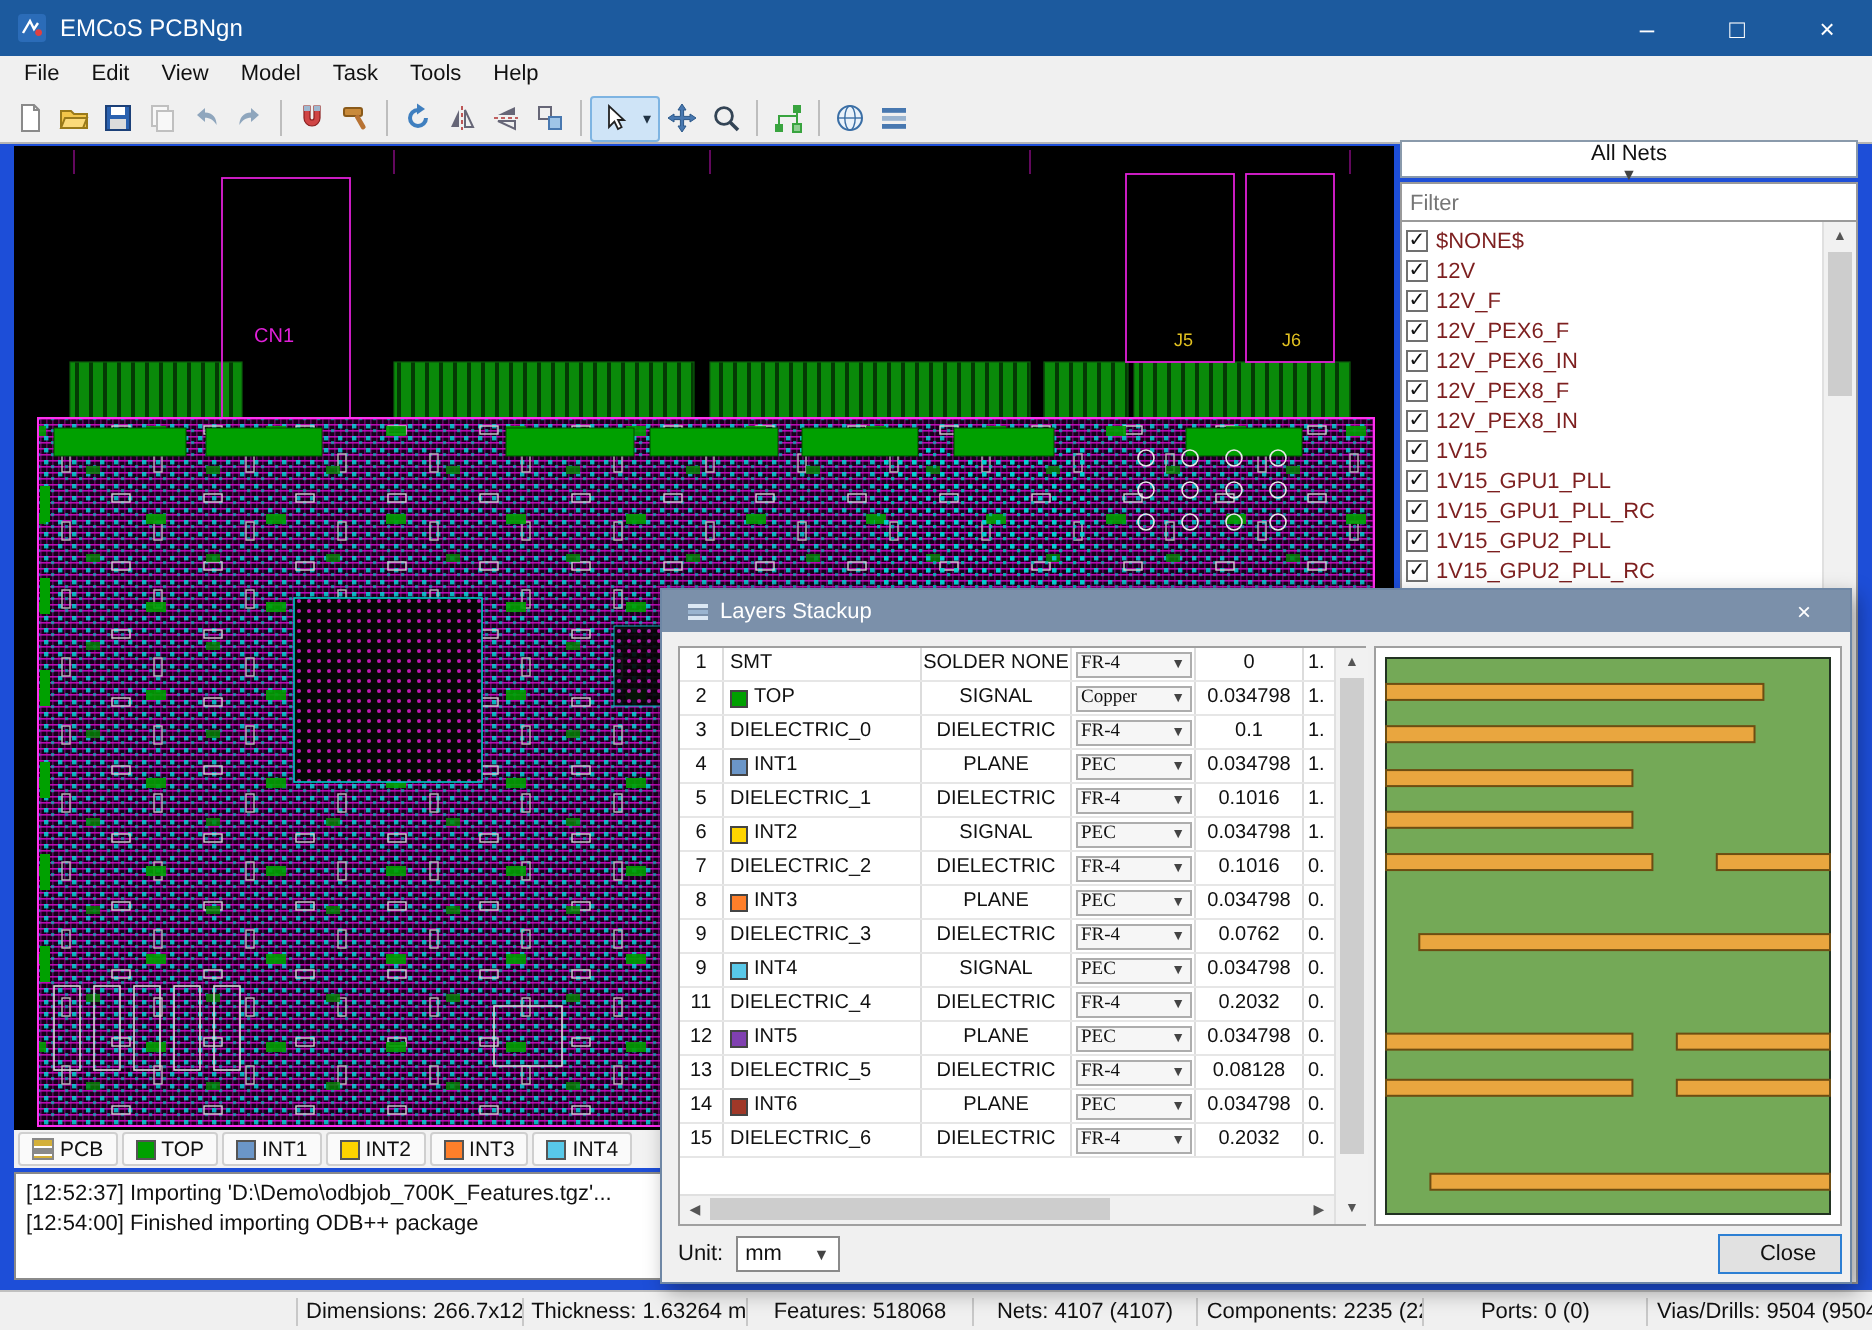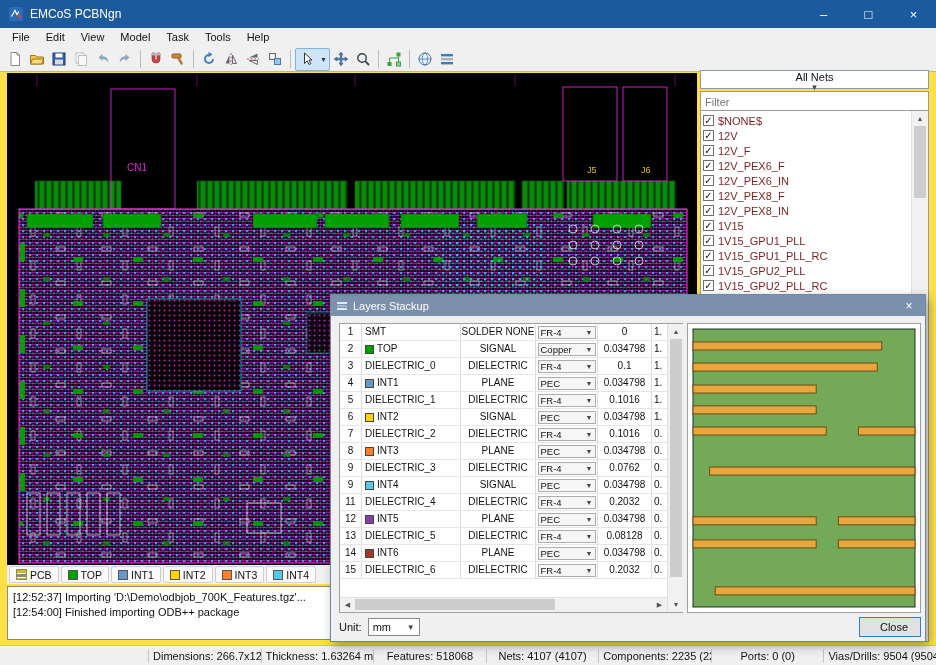--- a/index.html
+++ b/index.html
@@ -1,16 +1,16 @@
 <!DOCTYPE html>
 <html><head>
 <meta charset="utf-8">
 <style>
   html,body{margin:0;padding:0;background:#555;}
-  .app{position:relative;width:936px;height:665px;background:#fde047;overflow:hidden;
+  .app{position:relative;width:936px;height:665px;background:#1d4ed8;overflow:hidden;
        font-family:"Liberation Sans",sans-serif;font-size:11px;color:#111;}
   
   .titlebar{position:absolute;left:0;top:0;width:936px;height:28px;background:#1c5a9e;
             display:flex;align-items:center;color:#fff;}
   .app-ico{width:16px;height:16px;margin:0 6px 0 8px;display:flex;align-items:center;}
   .title-text{font-size:12px;}
   .winbtns{margin-left:auto;display:flex;height:28px;}
   .wbtn{width:45px;height:28px;display:flex;align-items:center;justify-content:center;font-size:13px;}
   
   .menubar{position:absolute;left:0;top:28px;width:936px;height:19px;background:#f0f0f0;
@@ -58,21 +58,21 @@
   .sb-thumb{position:absolute;left:2px;width:12px;background:#cdcdcd;}
   
   .statusbar{position:absolute;left:0;top:645px;width:936px;height:20px;background:#f0f0f0;
              border-top:1px solid #c0c0c0;display:flex;align-items:center;box-sizing:border-box;}
   .status-spacer{width:148px;flex:none;}
   .status-seg{flex:1;text-align:center;border-left:1px solid #c8c8c8;height:14px;line-height:14px;
               white-space:nowrap;padding:0 4px;overflow:hidden;}
   
   .dialog{position:absolute;left:330px;top:294px;width:596px;height:348px;background:#f0f0f0;
           border:1px solid #6e87a5;box-shadow:3px 4px 10px rgba(0,0,0,.35);z-index:10;box-sizing:border-box;}
-  .dtitle{height:21px;background:#7b90aa;color:#fff;display:flex;align-items:center;padding:0 5px;}
+  .dtitle{height:21px;background:#7b90aa;color:#fff;display:flex;align-items:center;padding:0 12px;}
   .dtitle-ico{width:12px;height:12px;margin-right:5px;display:flex;}
   .dtitle-text{flex:1;}
   .dclose{width:22px;text-align:center;font-size:12px;}
   .twrap{position:absolute;left:8px;top:28px;width:344px;height:290px;background:#fff;
          border:1px solid #a0a0a0;box-sizing:border-box;display:flex;}
   .tmain{width:327px;display:flex;flex-direction:column;overflow:hidden;flex:none;}
   .thead{display:flex;height:19px;line-height:19px;background:#fbfbfb;border-bottom:1px solid #c9c9c9;
          font-size:10px;flex:none;}
   .trows{flex:1;overflow:hidden;}
   .trow{display:flex;height:16px;line-height:16px;border-bottom:1px solid #e6e6e6;font-size:10px;}
@@ -80,21 +80,21 @@
   .th{text-align:center;color:#333;}
   .c-num{width:22px;text-align:center;}
   .c-name{width:99px;display:flex;align-items:center;gap:3px;padding-left:3px;}
   .c-type{width:75px;text-align:center;}
   .c-mat{width:62px;display:flex;align-items:center;}
   .c-th{width:54px;text-align:center;}
   .c-el{width:15px;padding-left:2px;border-right:none;}
   .lsq{width:9px;height:9px;border:1px solid #444;box-sizing:border-box;flex:none;}
   .mat-combo{display:flex;align-items:center;justify-content:space-between;width:58px;height:13px;
              margin:0 auto;border:1px solid #adadad;background:#f6f6f6;padding:0 2px;font-size:9.5px;
-             box-sizing:border-box;line-height:11px;}
+             box-sizing:border-box;line-height:11px;font-family:Liberation Serif, serif;}
   .mc-ar{font-size:7px;color:#444;}
   .hscroll{height:14px;background:#f1f1f1;border-top:1px solid #e0e0e0;display:flex;align-items:center;flex:none;}
   .hs-btn{width:15px;font-size:7px;color:#555;text-align:center;flex:none;}
   .hs-track{flex:1;position:relative;height:100%;}
   .hs-thumb{position:absolute;top:1px;height:11px;background:#cdcdcd;}
   .preview{position:absolute;left:356px;top:28px;width:234px;height:290px;background:#fff;
            border:1px solid #a0a0a0;box-sizing:border-box;}
   .unitrow{position:absolute;left:8px;top:322px;height:20px;display:flex;align-items:center;gap:6px;}
   .ucombo{width:52px;height:18px;background:#fff;border:1px solid #8a8a8a;display:flex;align-items:center;
           justify-content:space-between;padding:0 4px;box-sizing:border-box;}

